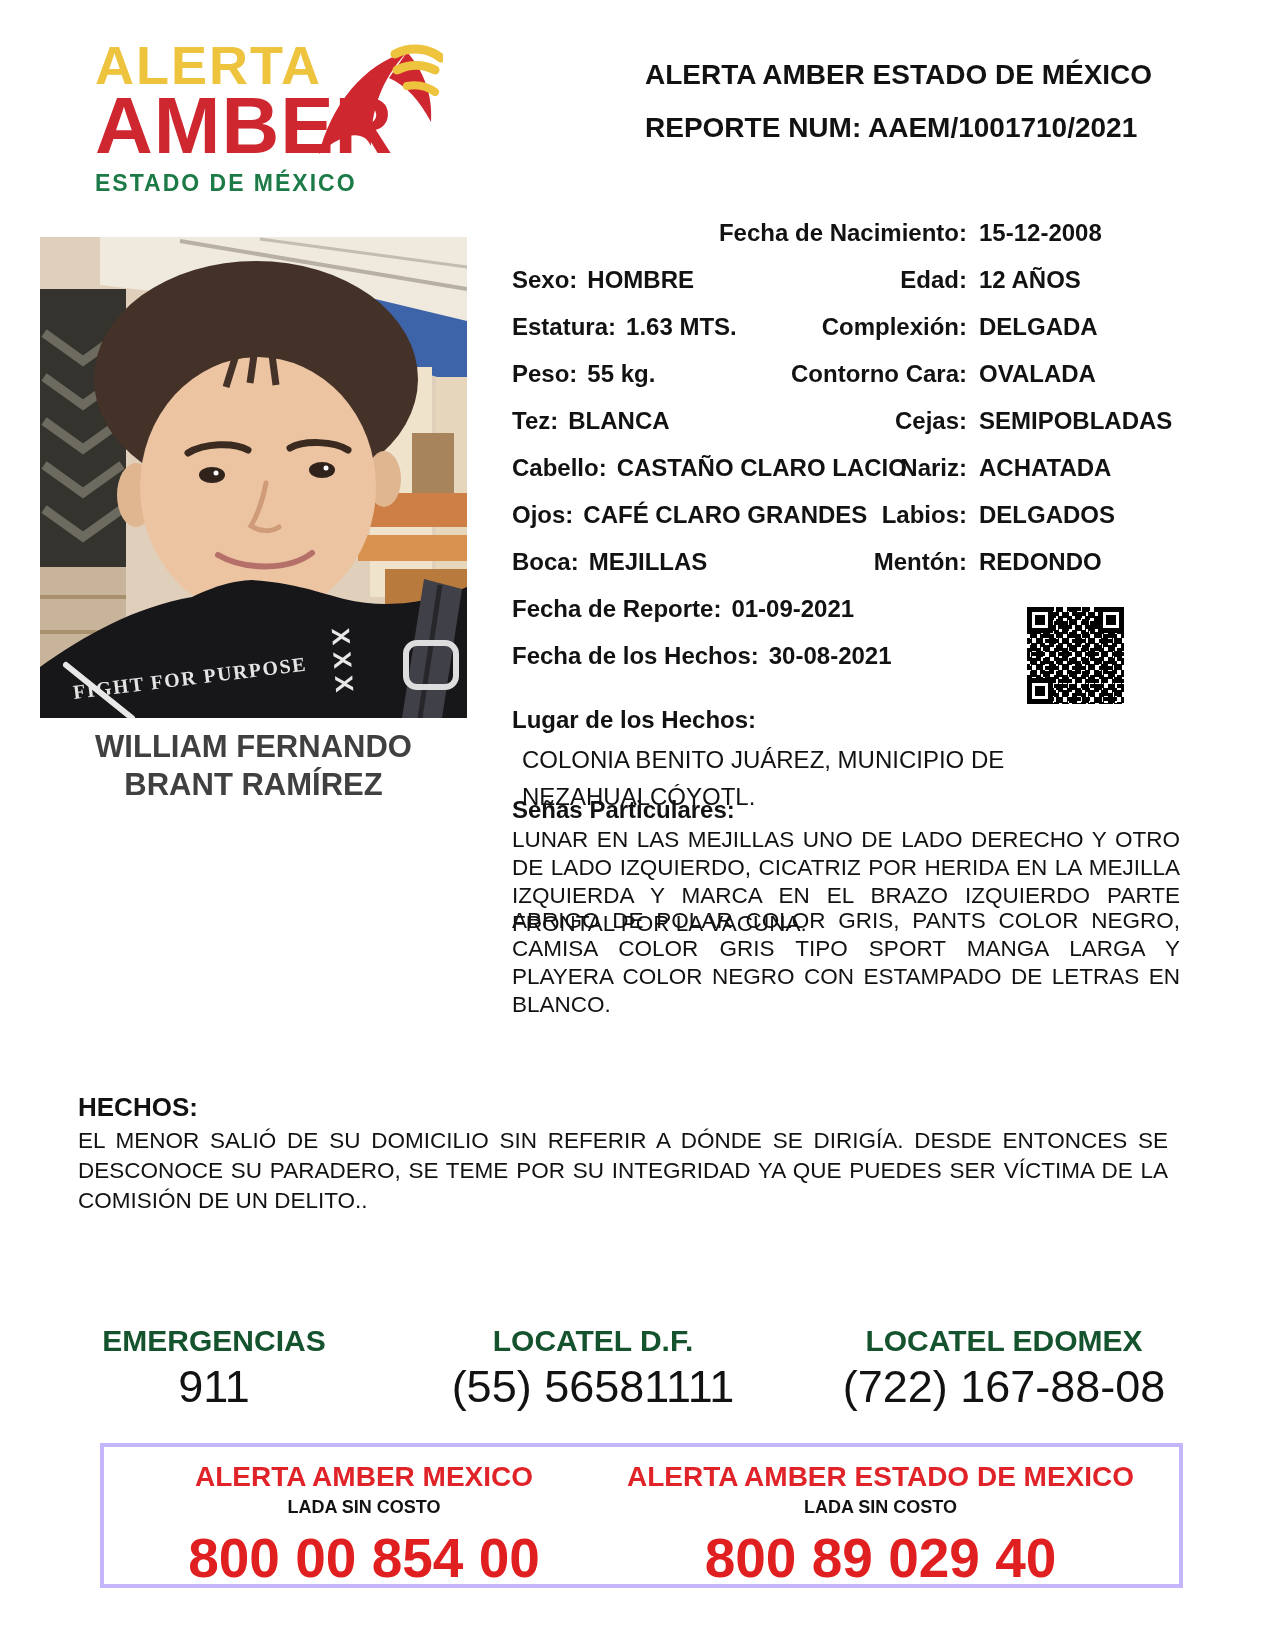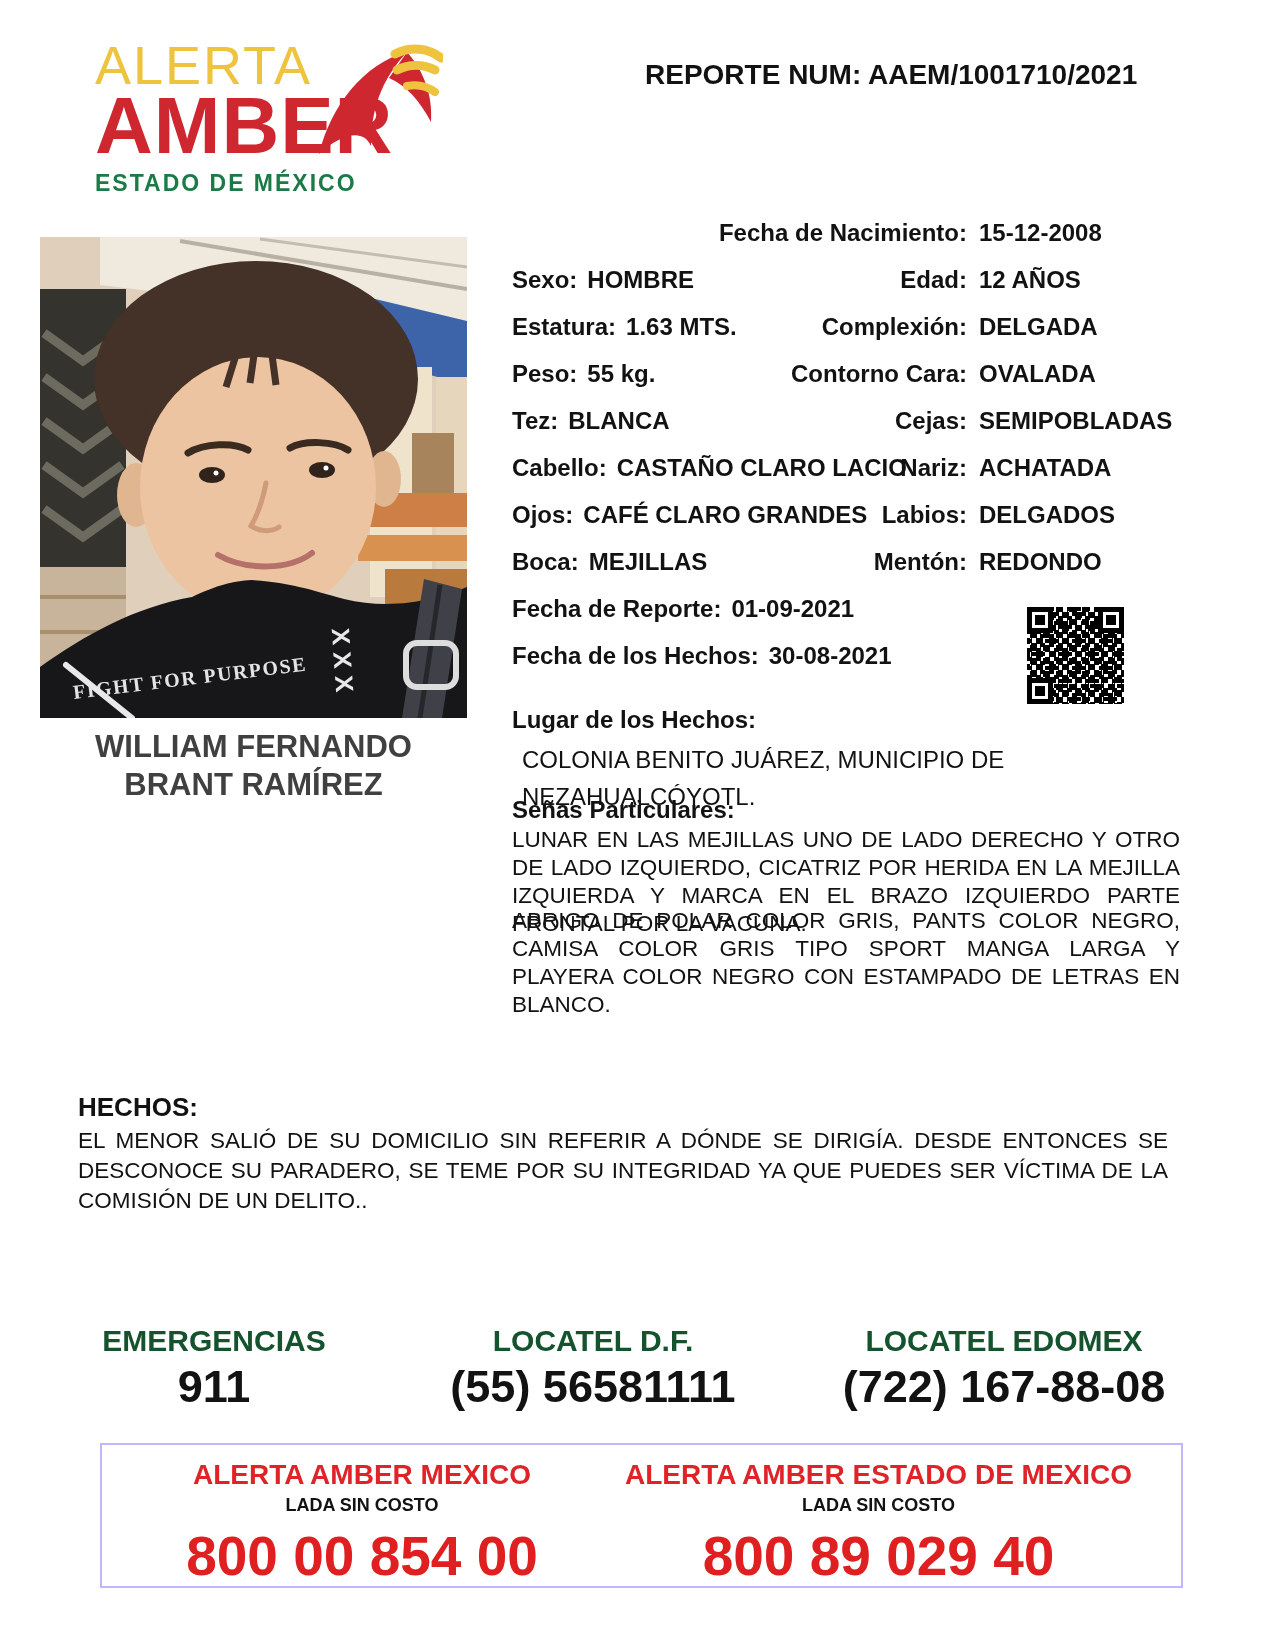--- a/index.html
+++ b/index.html
@@ -3,21 +3,21 @@
 <meta charset="utf-8">
 <style>
   html,body{margin:0;padding:0;background:#888;}
   .page{position:relative;width:1275px;height:1650px;background:#ffffff;margin:0 auto;
         font-family:"Liberation Sans",sans-serif;color:#121212;overflow:hidden;}
   .abs{position:absolute;}
   .nowrap{white-space:nowrap;}
 
   
   .logo{left:95px;top:40px;width:345px;height:170px;}
-  .logo-l1{font-size:54px;line-height:50px;font-weight:normal;color:#eec33d;letter-spacing:2px;}
+  .logo-l1{font-size:54px;line-height:50px;font-weight:bold;color:#eec33d;letter-spacing:2px;}
   .logo-l2{font-size:80px;line-height:76px;font-weight:bold;color:#ce2730;letter-spacing:1px;margin-top:-2px;}
   .logo-l3{font-size:23px;line-height:26px;font-weight:bold;color:#1b7a46;letter-spacing:2px;margin-top:6px;}
   .swoosh{position:absolute;left:216px;top:-4px;width:132px;height:148px;}
 
   
   .hdr{left:645px;top:60px;width:530px;}
   .hdr-line{font-size:28px;line-height:30px;font-weight:bold;white-space:nowrap;}
   .hdr-line + .hdr-line{margin-top:23px;}
 
   
@@ -54,25 +54,25 @@
   .vestia{left:512px;top:904px;width:668px;}
 
   
   .hechos{left:78px;top:1093px;width:1090px;}
   .hechos .sec-label{font-size:26px;line-height:28px;}
   .hechos .para{font-size:22.5px;line-height:30px;margin-top:5px;}
 
   
   .ecol{top:1325px;text-align:center;}
   .ecol-label{font-size:30px;line-height:32px;font-weight:bold;color:#14532d;white-space:nowrap;}
-  .ecol-num{font-size:45px;line-height:47px;font-weight:bold;color:#121212;margin-top:6px;white-space:nowrap;}
+  .ecol-num{font-size:45px;line-height:47px;font-weight:normal;color:#121212;margin-top:6px;white-space:nowrap;}
   .ec1{left:94px;width:240px;} .ec2{left:423px;width:340px;} .ec3{left:804px;width:400px;}
 
   
-  .fbox{left:100px;top:1443px;width:1083px;height:145px;border:2px solid #c4b5fd;box-sizing:border-box;}
+  .fbox{left:100px;top:1443px;width:1083px;height:145px;border:4px solid #c4b5fd;box-sizing:border-box;}
   .fcol{position:absolute;top:14px;text-align:center;}
   .fc1{left:20px;width:480px;} .fc2{left:504px;width:545px;}
   .f-title{font-size:28px;line-height:31px;font-weight:bold;color:#e02328;white-space:nowrap;}
   .f-sub{font-size:18px;line-height:30px;font-weight:bold;color:#121212;white-space:nowrap;}
   .f-num{font-size:55px;line-height:57px;font-weight:bold;color:#e02020;margin-top:8px;white-space:nowrap;}
 </style>
 </head>
 <body>
 
 <div class="page">
@@ -84,20 +84,21 @@
     <svg class="swoosh" viewBox="0 0 132 148">
       <path d="M8 118 C 20 70, 52 28, 96 16 C 70 44, 60 74, 60 110 C 52 92, 30 98, 8 118 Z" fill="#ce2730"></path>
       <path d="M96 16 C 112 34, 122 58, 120 86 C 108 64, 96 50, 78 42 Z" fill="#ce2730"></path>
       <path d="M86 34 C 98 28, 112 28, 124 34" stroke="#eec33d" stroke-width="9" fill="none" stroke-linecap="round"></path>
       <path d="M84 18 C 100 10, 118 12, 130 22" stroke="#eec33d" stroke-width="9" fill="none" stroke-linecap="round"></path>
       <path d="M96 50 C 106 48, 116 50, 124 56" stroke="#eec33d" stroke-width="8" fill="none" stroke-linecap="round"></path>
     </svg>
   </div>
 
   <div class="abs hdr">
+    <div class="hdr-line">ALERTA AMBER ESTADO DE MÉXICO</div>
     <div class="hdr-line">REPORTE NUM: AAEM/1001710/2021</div>
   </div>
 
   <div class="abs photo">
     <svg width="427" height="481" viewBox="0 0 427 481">
       <rect width="427" height="481" fill="#e0cfba"></rect>
 
       <polygon points="60,0 427,0 427,92 60,48" fill="#efe9de"></polygon>
       <line x1="140" y1="4" x2="427" y2="52" stroke="#b9b0a4" stroke-width="4"></line>
       <line x1="220" y1="2" x2="427" y2="30" stroke="#c4bcb0" stroke-width="3"></line>

